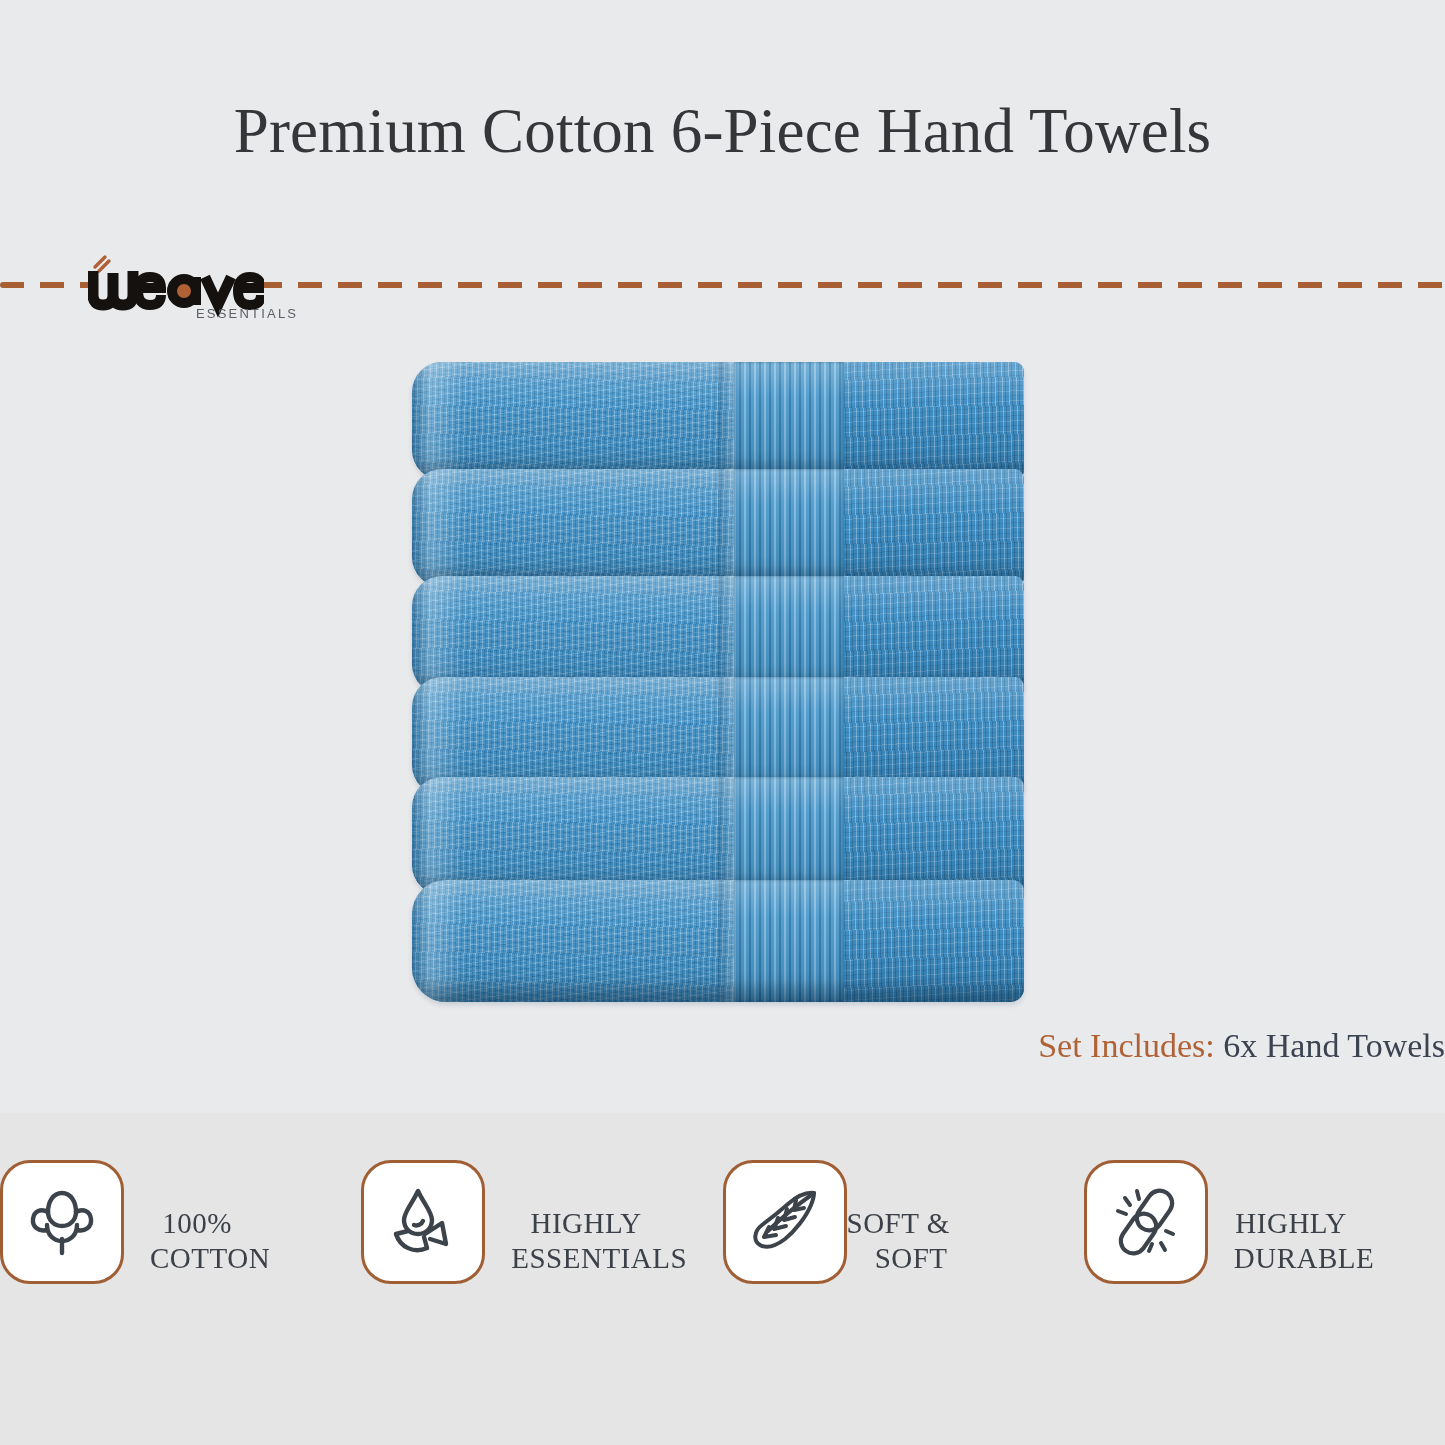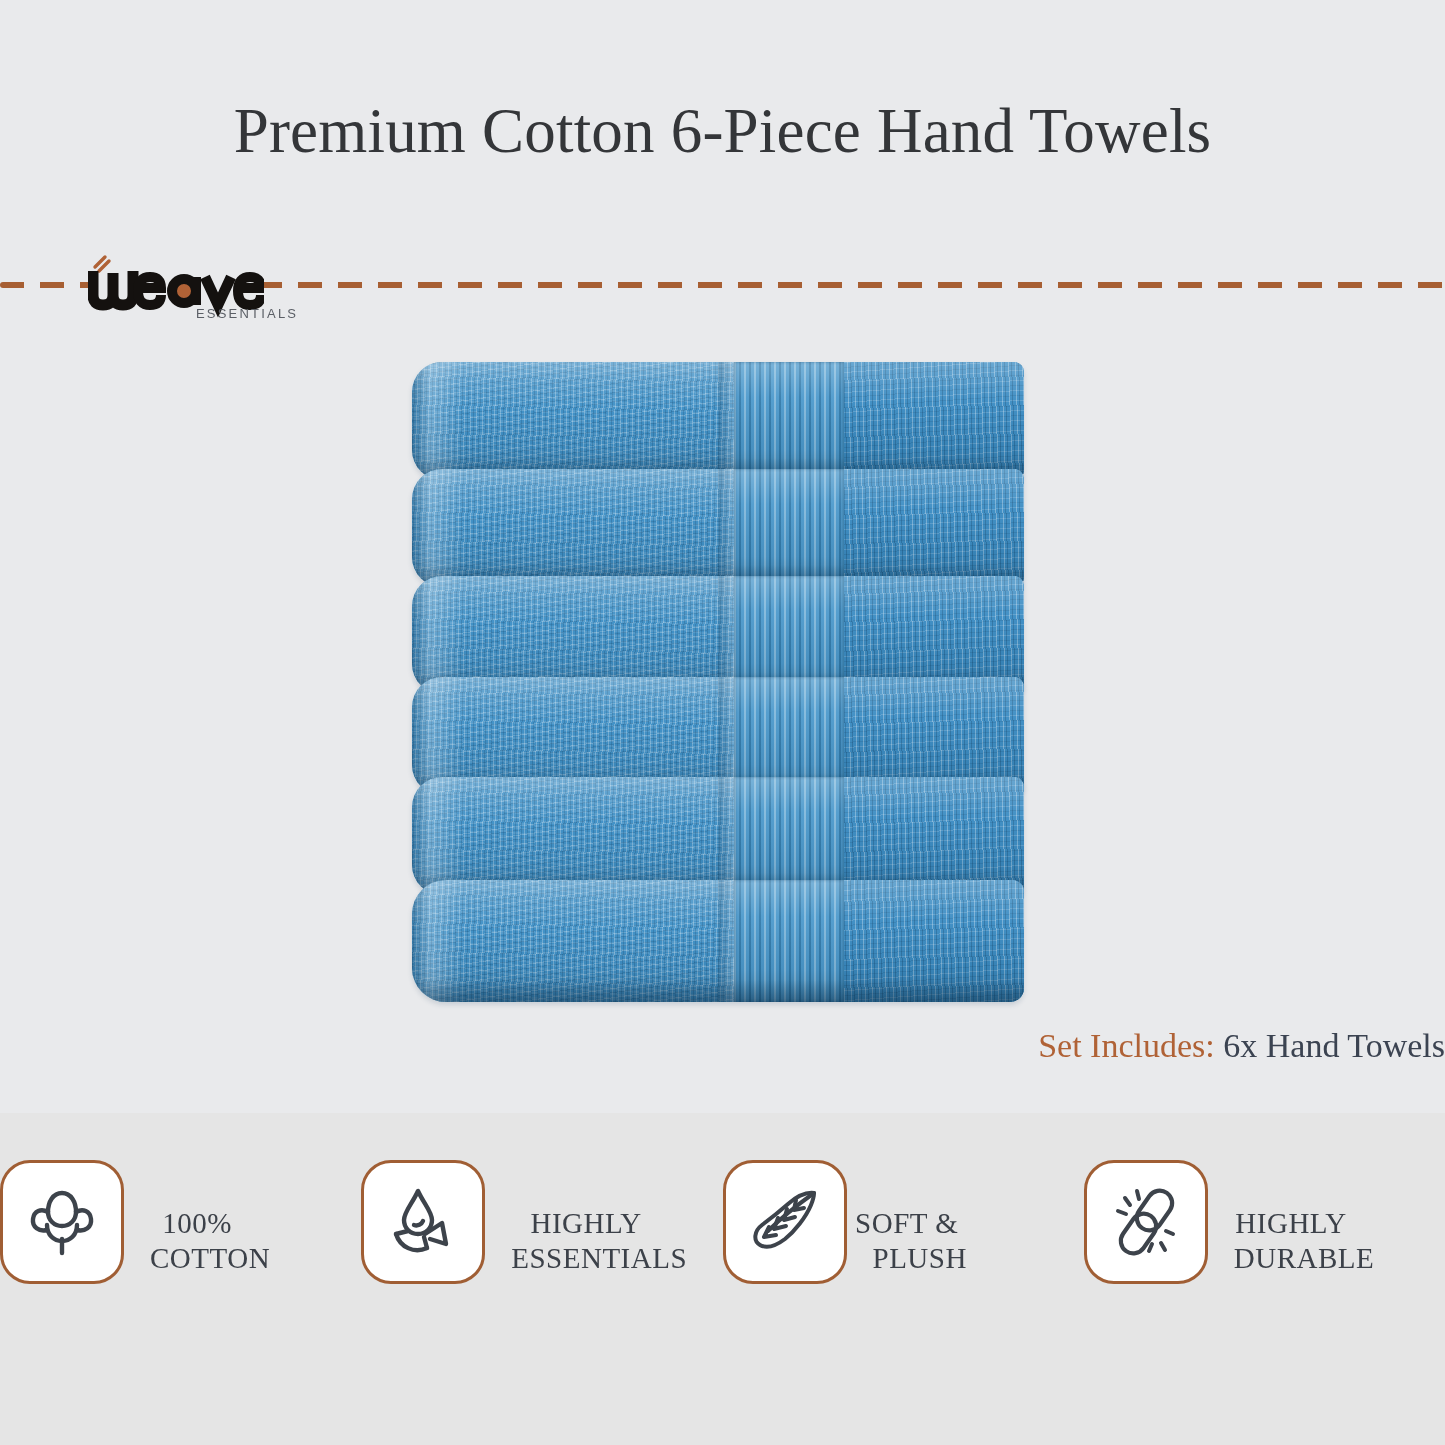--- a/index.html
+++ b/index.html
@@ -373,21 +373,21 @@
                    C10 50 9 60 16 64 C23 68 33 64 41 58
                    C51 50 62 36 67 24 C69 19 70 15 70 12 Z"></path>
           <path d="M52 19 L50 29 L60 27"></path>
           <path d="M43 28 L40 39 L51 36"></path>
           <path d="M34 37 L30 48 L42 45"></path>
           <path d="M25 46 L20 56 L32 54"></path>
         </svg>
       </div>
       <div class="feature-label">
         <span>SOFT &amp;</span>
-        <span class="l2">PLUSH</span>
+        <span class="l2">SOFT</span>
       </div>
     </div>
 
     <div class="feature">
       <div class="icon-box">
         <svg width="82" height="82" viewBox="0 0 82 82" fill="none" stroke="#3d434b" stroke-width="4.2" stroke-linecap="round" stroke-linejoin="round">
           <rect x="37" y="8" width="25" height="43" rx="12.5" transform="rotate(35 49.5 29.5)"></rect>
           <rect x="21" y="31" width="25" height="43" rx="12.5" transform="rotate(35 33.5 52.5)"></rect>
           <g stroke-width="4">
             <path d="M20 17 L25 24"></path>

